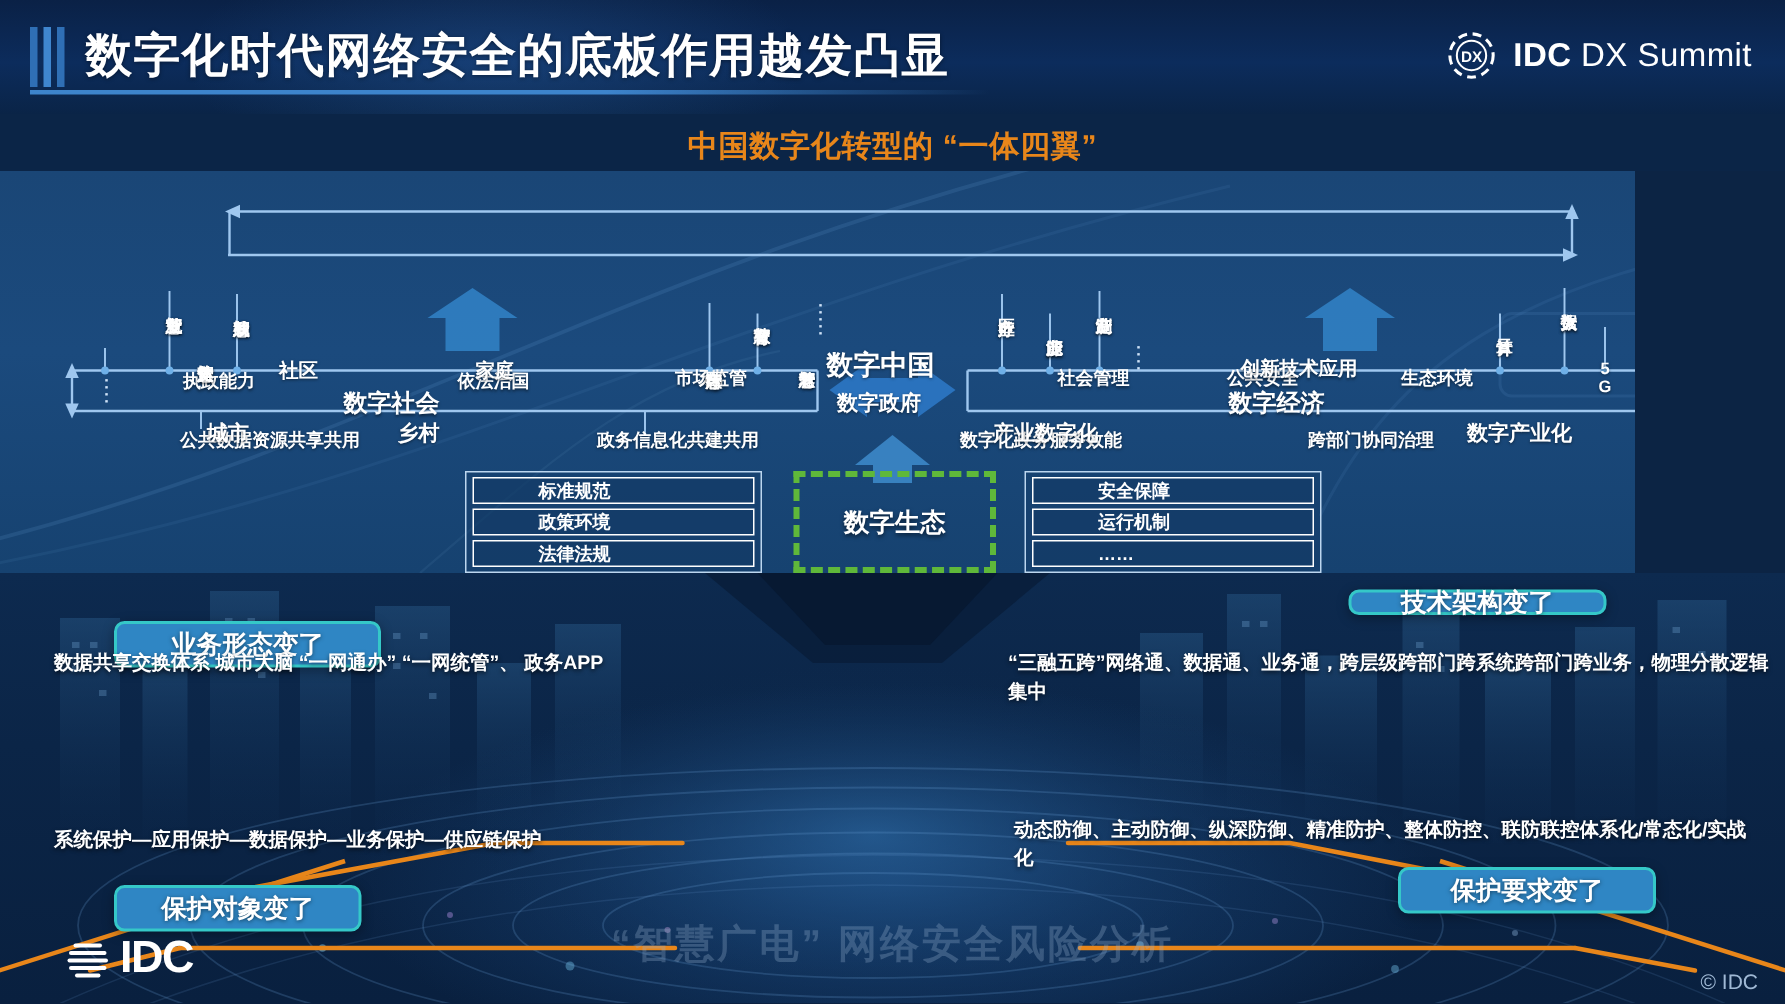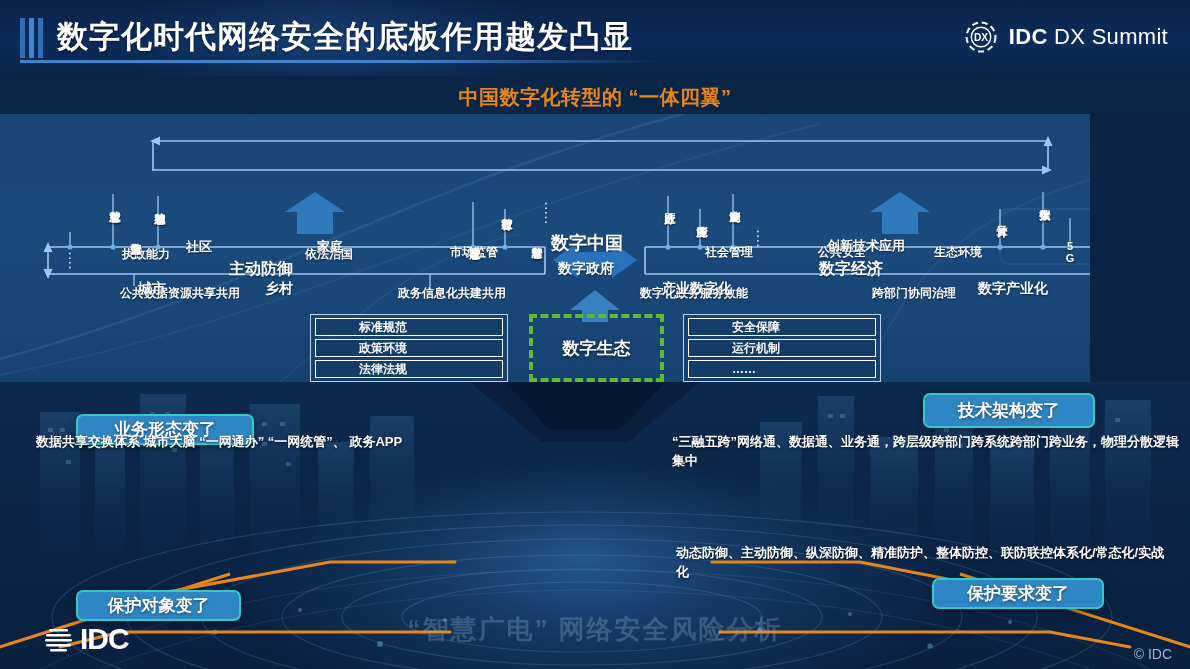--- a/index.html
+++ b/index.html
@@ -329,21 +329,21 @@
     <div class="vlab" style="left:107px; top:88px;">智慧就业</div>
     <div class="vlab" style="left:152px; top:90px;">智慧助残</div>
     <div class="vlab" style="left:128px; top:120px;">智慧文体</div>
     <div class="vlab" style="left:467px; top:125px;">智慧医疗</div>
     <div class="vlab" style="left:499px; top:95px;">智慧教育</div>
     <div class="vlab" style="left:529px; top:124px;">智慧养老</div>
     <div class="vdots" style="left:540px; top:88px;">·····</div>
 
     <div class="lab s13" style="left:186px; top:124px;">社区</div>
     <div class="lab s13" style="left:317px; top:124px;">家庭</div>
-    <div class="lab s16" style="left:229px; top:145px;">主动防御</div>
+    <div class="lab s16" style="left:229px; top:145px;">数字社会</div>
     <div class="lab s14" style="left:138px; top:166px;">城市</div>
     <div class="lab s14" style="left:265px; top:166px;">乡村</div>
 
     <div class="vlab" style="left:662px; top:90px;">医疗产业</div>
     <div class="vlab" style="left:694px; top:103px;">能源产业</div>
     <div class="vlab" style="left:727px; top:88px;">制造产业</div>
     <div class="vdots" style="left:752px; top:116px;">····</div>
     <div class="vlab" style="left:994px; top:103px;">云计算</div>
     <div class="vlab" style="left:1037px; top:86px;">大数据</div>
     <div class="vlab" style="left:1064px; top:126px;">5G</div>
@@ -476,23 +476,24 @@
         <path d="M-10,268 L230,192"></path>
         <path d="M1200,268 L960,192"></path>
       </g>
     </svg>
 
   </div>
 
   <div class="pill" style="left:76px; top:414px; width:178px; height:31px;">业务形态变了</div>
   <div class="btext" style="left:36px; top:432px; width:520px;">数据共享交换体系  城市大脑  “一网通办”  “一网统管”、 政务APP</div>
 
-  <div class="pill" style="left:923px; top:393px; width:172px; height:35px;">技术架构变了</div>
+  <div class="pill" style="left:899px; top:393px; width:172px; height:17px;">技术架构变了</div>
   <div class="btext" style="left:672px; top:432px; width:510px;">“三融五跨”网络通、数据通、业务通，跨层级跨部门跨系统跨部门跨业务，物理分散逻辑集中</div>
 
+  <div class="btext" style="left:36px; top:550px; width:520px;">系统保护—应用保护—数据保护—业务保护—供应链保护</div>
   <div class="pill" style="left:76px; top:578px; width:165px; height:31px;margin-top:12px;">保护对象变了</div>
 
   <div class="btext" style="left:676px; top:543px; width:500px;">动态防御、主动防御、纵深防御、精准防护、整体防控、联防联控体系化/常态化/实战化</div>
   <div class="pill" style="left:932px; top:578px; width:172px; height:31px;">保护要求变了</div>
 
   <div class="watermark">“智慧广电” 网络安全风险分析</div>
 
   <div class="footer-logo">
     <svg width="34" height="34" viewBox="0 0 34 34">
       <g fill="#ffffff">

